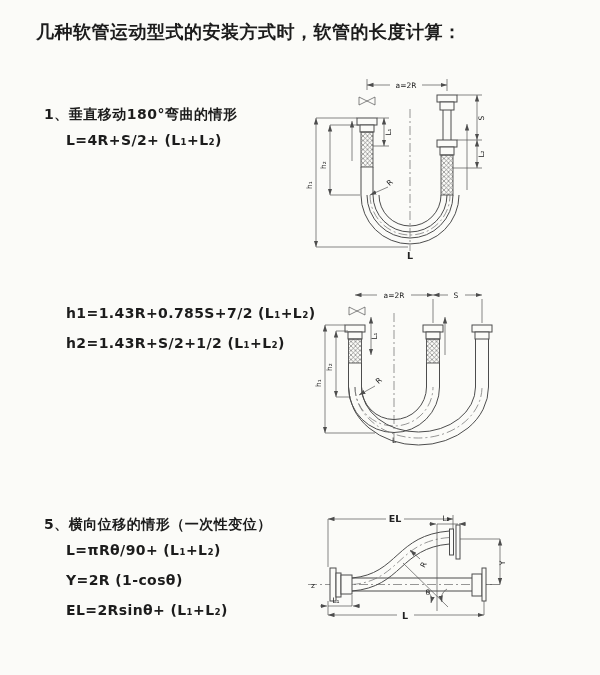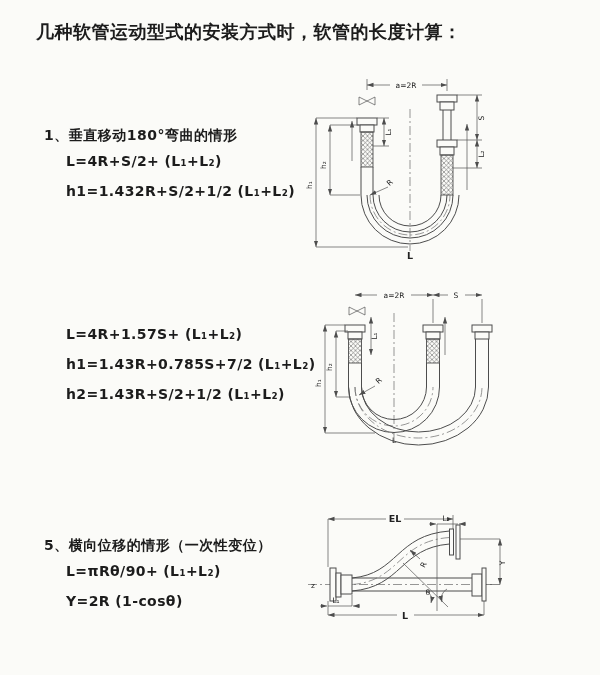--- a/index.html
+++ b/index.html
@@ -6,21 +6,21 @@
   body{
     width:600px;height:675px;position:relative;overflow:hidden;
     background:#fbfbf8;
     font-family:"DejaVu Sans","Liberation Sans",sans-serif;
     color:#1c1c1c;
   }
   .page-title{
     position:absolute;left:36px;top:20px;
     font-size:18px;font-weight:bold;letter-spacing:0.5px;
   }
-  .section{position:absolute;left:44px;margin-top:21px;}
+  .section{position:absolute;left:44px;}
   .section .heading{
     font-size:14px;font-weight:bold;line-height:22px;letter-spacing:0.5px;
   }
   .section .formulas{padding-left:22px;}
   .section .formula{
     font-size:14px;font-weight:bold;line-height:30px;letter-spacing:0.4px;
     white-space:nowrap;
   }
   #section-1{top:103px;}
   #section-2{top:298px;}
@@ -41,37 +41,36 @@
 </style>
 </head>
 <body>
 
 <div class="page-title">几种软管运动型式的安装方式时，软管的长度计算：</div>
 
 <div class="section" id="section-1">
   <div class="heading">1、垂直移动180°弯曲的情形</div>
   <div class="formulas">
     <div class="formula">L=4R+S/2+ (L₁+L₂)</div>
-    <div class="formula">h1=1.432R+S/2+1/2 (L₁+L₂)</div>
   </div>
 </div>
 
 <div class="section" id="section-2">
   <div class="formulas">
-    <div class="formula">L=4R+1.57S+ (L₁+L₂)</div>
     <div class="formula">h1=1.43R+0.785S+7/2 (L₁+L₂)</div>
     <div class="formula">h2=1.43R+S/2+1/2 (L₁+L₂)</div>
   </div>
 </div>
 
 <div class="section" id="section-3">
   <div class="heading">5、横向位移的情形（一次性变位）</div>
   <div class="formulas">
     <div class="formula">L=πRθ/90+ (L₁+L₂)</div>
     <div class="formula">Y=2R (1-cosθ)</div>
+    <div class="formula">EL=2Rsinθ+ (L₁+L₂)</div>
   </div>
 </div>
 
 <div class="diagram" id="diagram-1">
 <svg width="295" height="190" viewBox="0 0 295 190">
   <defs>
     <marker id="ar1" markerWidth="7" markerHeight="6" refX="6.5" refY="2.2" orient="auto-start-reverse" markerUnits="userSpaceOnUse">
       <path d="M0,0 L6.5,2.2 L0,4.4 Z" fill="#4d4d4d"></path>
     </marker>
     <pattern id="br1" width="4.5" height="4.5" patternUnits="userSpaceOnUse">

